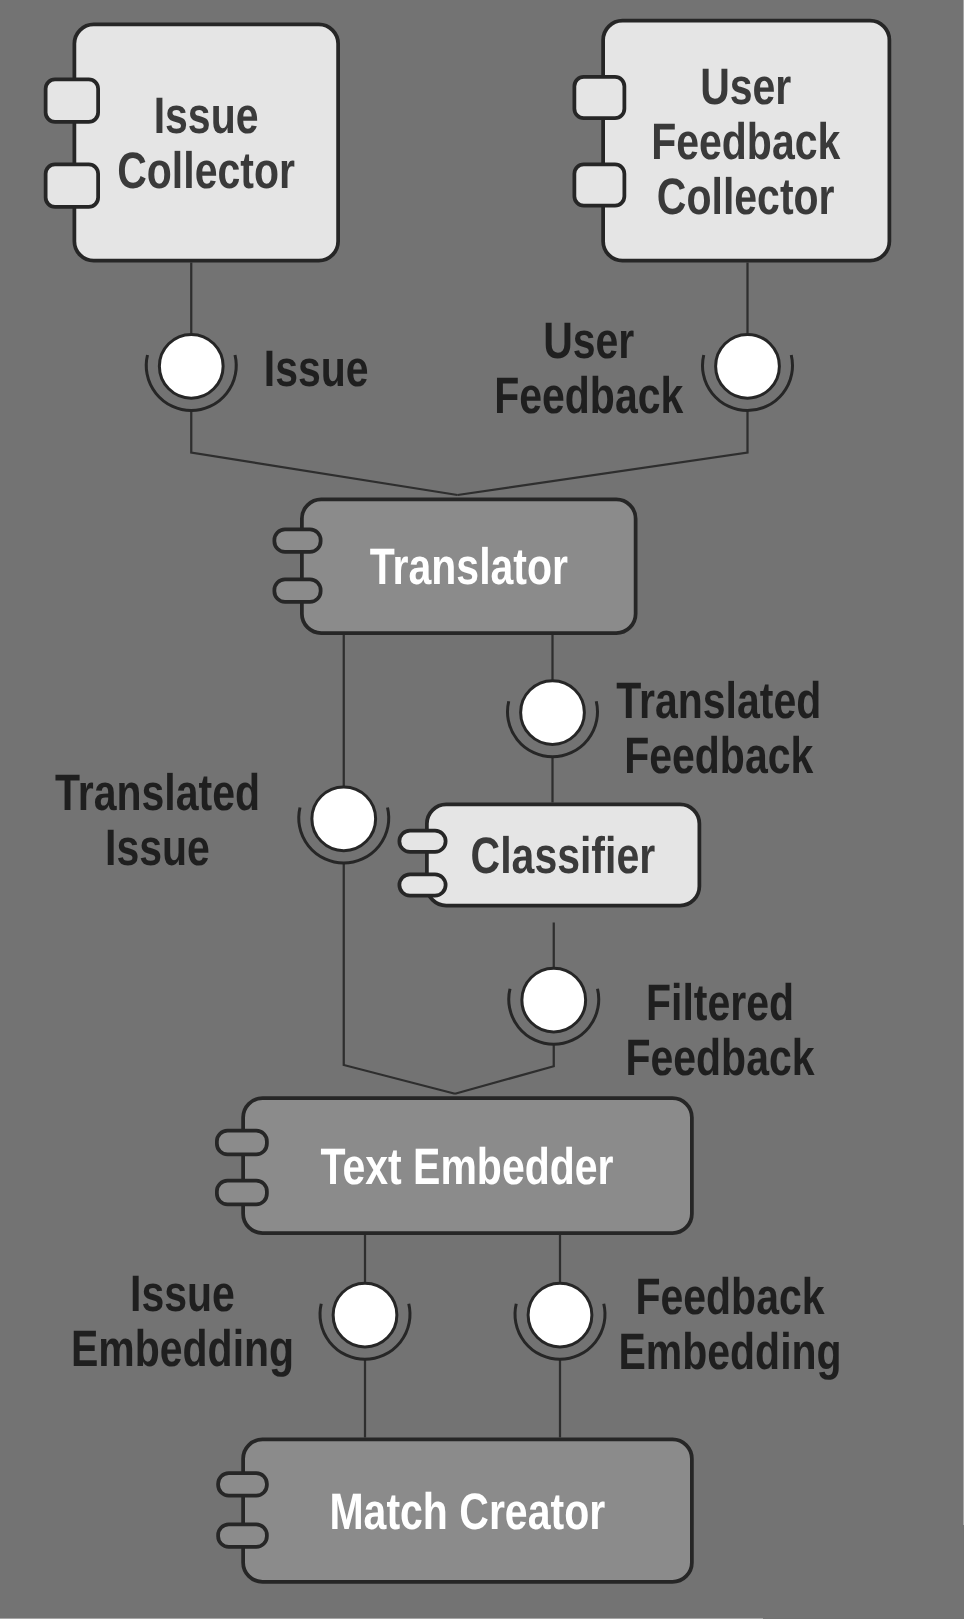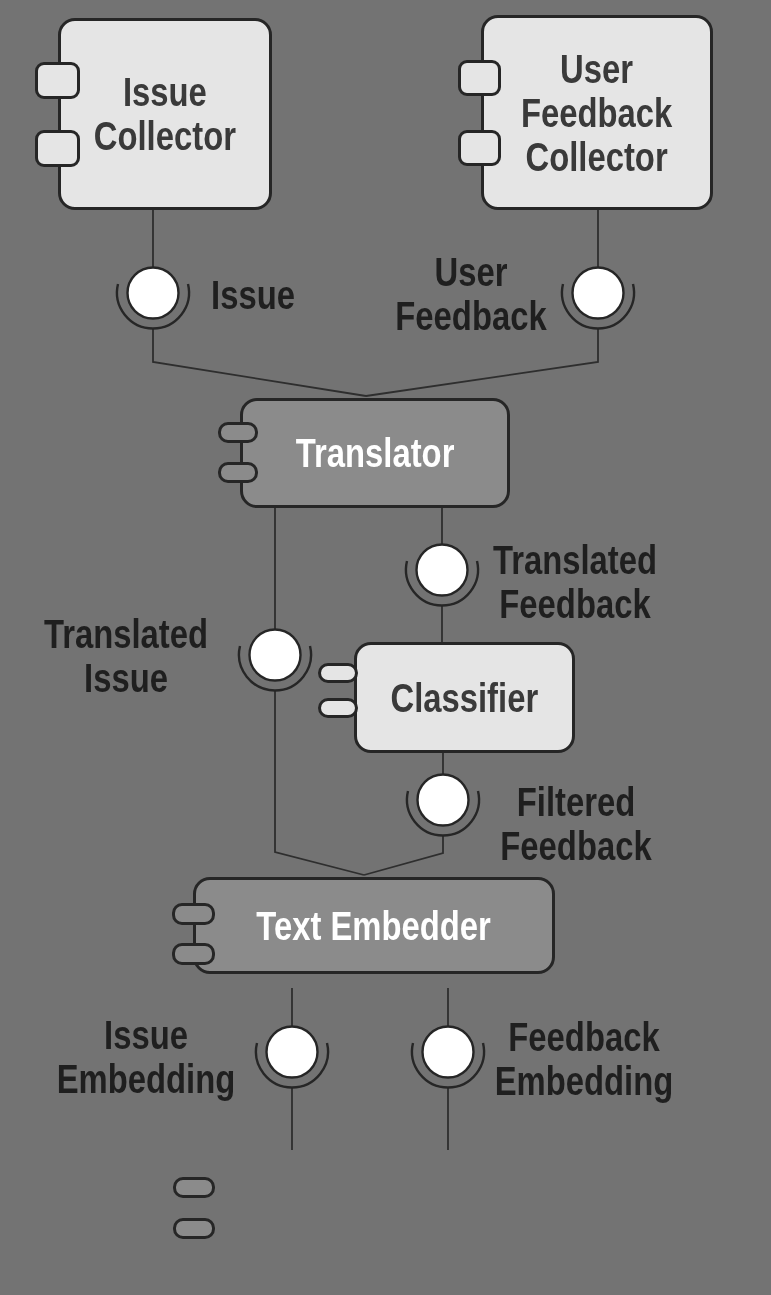--- a/index.html
+++ b/index.html
@@ -125,32 +125,35 @@
   </div>
   <div class="port light square" style="left:458px; top:60px;  width:43px; height:36px;"></div>
   <div class="port light square" style="left:458px; top:130px; width:43px; height:36px;"></div>
 
   <div class="comp dark" style="left:240px; top:398px; width:270px; height:110px;">
     <span class="comp-label">Translator</span>
   </div>
   <div class="port dark pill" style="left:218px; top:422px; width:40px; height:21px;"></div>
   <div class="port dark pill" style="left:218px; top:462px; width:40px; height:21px;"></div>
 
-  <div class="comp light" style="left:354px; top:642px; width:221px; height:111px;">
+  <div class="comp light" style="left:340px; top:642px; width:221px; height:84px;">
     <span class="comp-label">Classifier</span>
   </div>
   <div class="port light pill" style="left:318px; top:663px; width:40px; height:20px;"></div>
   <div class="port light pill" style="left:318px; top:698px; width:40px; height:20px;"></div>
 
-  <div class="comp dark" style="left:193px; top:877px; width:362px; height:97px;">
+  <div class="comp dark" style="left:193px; top:877px; width:362px; height:111px;">
     <span class="comp-label">Text Embedder</span>
   </div>
   <div class="port dark pill" style="left:172px; top:903px; width:43px; height:22px;"></div>
   <div class="port dark pill" style="left:172px; top:943px; width:43px; height:22px;"></div>
 
+  <div class="comp dark" style="left:193px; top:1150px; width:362px; height:117px;">
+    <span class="comp-label">Match Creator</span>
+  </div>
   <div class="port dark pill" style="left:173px; top:1177px; width:42px; height:21px;"></div>
   <div class="port dark pill" style="left:173px; top:1218px; width:42px; height:21px;"></div>
 
   <div class="flabel" style="left:253px; top:295px;">
     <span class="sx">Issue</span>
   </div>
   <div class="flabel" style="left:471px; top:294px;">
     <span class="sx">User
 Feedback</span>
   </div>

